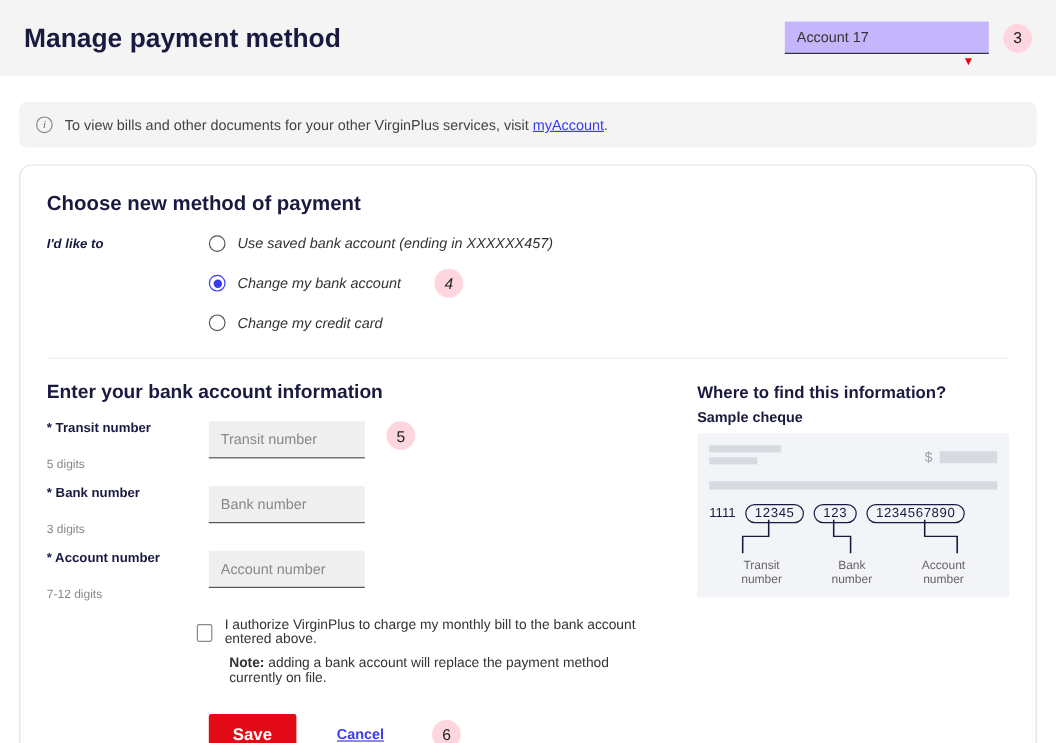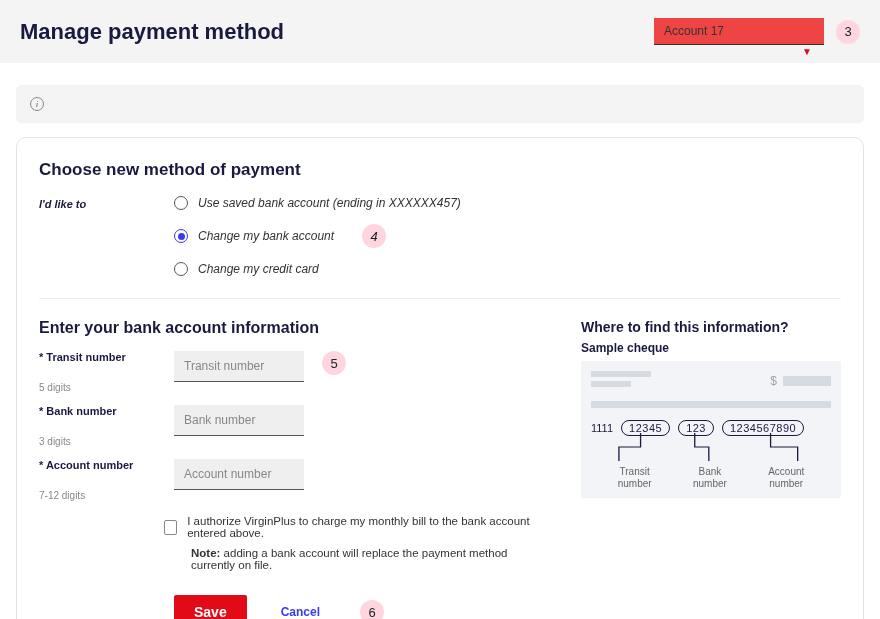--- a/index.html
+++ b/index.html
@@ -17,21 +17,21 @@
     align-items: center;
     justify-content: space-between;
     position: relative;
   }
   .page-title {
     font-size: 22px;
     font-weight: 700;
     color: #1a1a40;
   }
   .account-select {
-    background: #ef4444;
+    background: #c4b5fd;
     border: none;
     border-bottom: 1px solid #333;
     padding: 6px 28px 6px 10px;
     font-size: 12px;
     width: 170px;
     color: #333;
     position: relative;
   }
   .chev {
     position: absolute;
@@ -128,21 +128,21 @@
     width:15px; height:15px; border:1px solid #888; border-radius:2px; background:#fff; cursor:pointer;
   }
   .note-row { font-size:11.5px; color:#333; margin-left:152px; margin-top:6px;}
   .note-row b { font-weight:700; }
   .action-row { display:flex; align-items:center; gap:34px; margin:24px 0 0 135px; }
   .save-btn {
     background:#e20a17; color:#fff; border:none;
     padding:9px 20px; font-size:14px; font-weight:700;
     border-radius:2px; cursor:pointer;
   }
-  .cancel-link { color:#3a3af0; font-size:12px; font-weight:700; cursor:pointer;}
+  .cancel-link { color:#3a3af0; font-size:12px; font-weight:700; text-decoration:underline; cursor:pointer;}
   .right-title { font-size:14px; font-weight:700; color:#1a1a40; margin-bottom:6px;}
   .right-text { font-size:11.5px; color:#555; line-height:1.45; margin-bottom:12px;}
   .sample-title { font-size:12px; font-weight:700; color:#1a1a40; margin-bottom:6px; }
   .cheque {
     background:#f2f4f7; padding:10px 10px 8px 10px; border-radius:2px;
     position:relative;
   }
   .cheque .topbars { display:flex; justify-content:space-between; align-items:center; }
   .bar-stack div { background:#d6dbe1; height:6px; margin-bottom:4px; }
   .bar-stack .b1 { width:60px; }
@@ -167,20 +167,23 @@
   <div class="page-title">Manage payment method</div>
   <div style="display:flex;align-items:center;position:relative">
     <input class="account-select" readonly="" value="Account 17" style="">
     <span class="chev">▼</span>
     <div class="badge-3">3</div>
   </div>
 </div>
 
 <div class="info-banner">
   <span class="info-icon">i</span>
+  <span>
+    <span>To view bills and other documents for your other VirginPlus services, visit </span><a href="#">myAccount</a><span>.</span>
+  </span>
 </div>
 
 <div class="card">
 
   <div class="section-title">Choose new method of payment</div>
 
   <div class="choose-row">
     <div class="lead-label">I'd like to</div>
     <div class="radio-group">
       <label class="radio-item">

